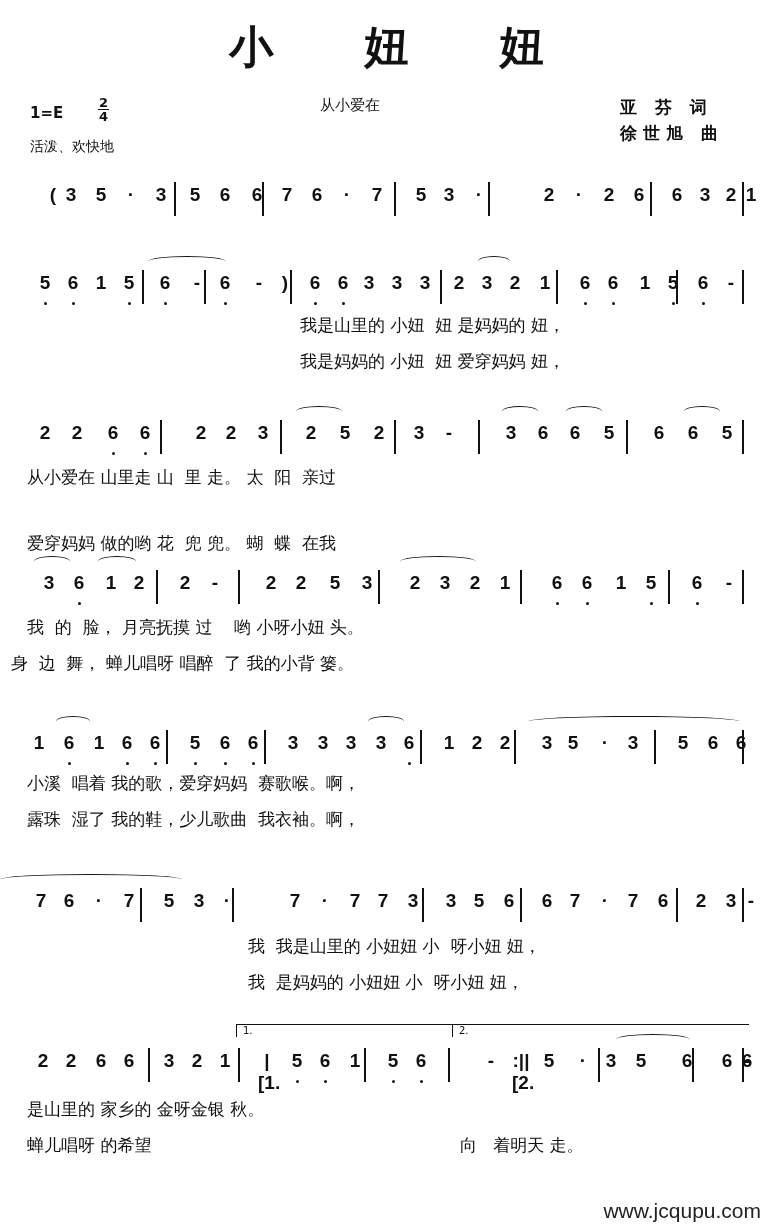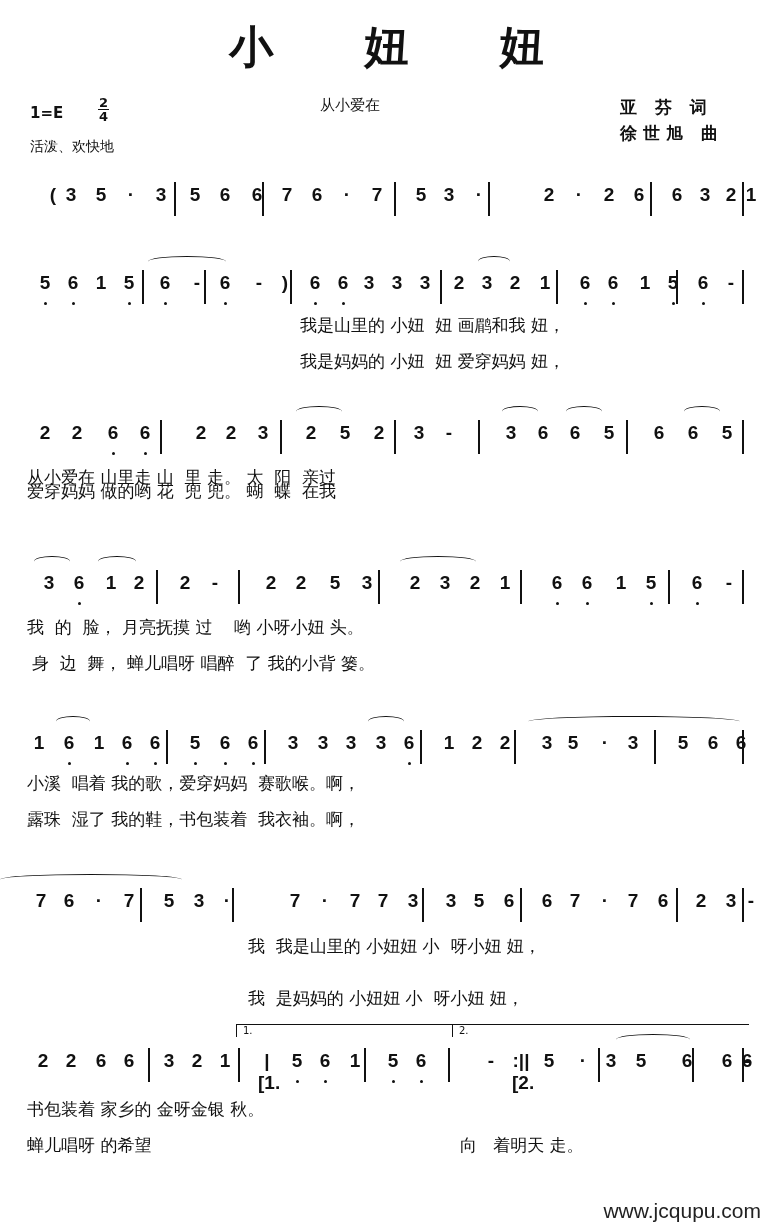--- a/index.html
+++ b/index.html
@@ -304,27 +304,27 @@
     <span class="bar" style="left: 448px;"></span>
     <span class="bar" style="left: 598px;"></span>
     <span class="bar" style="left: 692px;"></span>
     <span class="bar" style="left: 742px;"></span>
     <span class="slur" style="left: 616px; width: 74px; top: -14px;"></span>
     <span class="ul"></span>
     <span class="volta" style="left: 236px; width: 210px; top: -24px;">1.</span>
     <span class="volta" style="left: 452px; width: 290px; top: -24px;">2.</span>
   </div>
 
-<div class="lyr" style="left:300px;top:314px;">我是山里的 小妞  妞 画鹛和我 妞，</div>
+<div class="lyr" style="left:300px;top:314px;">我是山里的 小妞  妞 是妈妈的 妞，</div>
 <div class="lyr" style="left:300px;top:350px;">我是妈妈的 小妞  妞 爱穿妈妈 妞，</div>
 <div class="lyr" style="left:27px;top:466px;">从小爱在 山里走 山  里 走。 太  阳  亲过</div>
-<div class="lyr" style="left:27px;top:480px;">爱穿妈妈 做的哟 花  兜 兜。 蝴  蝶  在我</div>
+<div class="lyr" style="left:27px;top:532px;">爱穿妈妈 做的哟 花  兜 兜。 蝴  蝶  在我</div>
 <div class="lyr" style="left:27px;top:616px;">我  的  脸， 月亮抚摸 过    哟 小呀小妞 头。</div>
-<div class="lyr" style="left:32px;top:652px;">身  边  舞， 蝉儿唱呀 唱醉  了 我的小背 篓。</div>
+<div class="lyr" style="left:11px;top:652px;">身  边  舞， 蝉儿唱呀 唱醉  了 我的小背 篓。</div>
 <div class="lyr" style="left:27px;top:772px;">小溪  唱着 我的歌，爱穿妈妈  赛歌喉。啊，</div>
-<div class="lyr" style="left:27px;top:808px;">露珠  湿了 我的鞋，书包装着  我衣袖。啊，</div>
+<div class="lyr" style="left:27px;top:808px;">露珠  湿了 我的鞋，少儿歌曲  我衣袖。啊，</div>
 <div class="lyr" style="left:248px;top:935px;">我  我是山里的 小妞妞 小  呀小妞 妞，</div>
-<div class="lyr" style="left:248px;top:971px;margin-top:16px;">我  是妈妈的 小妞妞 小  呀小妞 妞，</div>
-<div class="lyr" style="left:27px;top:1098px;">书包装着 家乡的 金呀金银 秋。</div>
+<div class="lyr" style="left:248px;top:971px;">我  是妈妈的 小妞妞 小  呀小妞 妞，</div>
+<div class="lyr" style="left:27px;top:1098px;">是山里的 家乡的 金呀金银 秋。</div>
 <div class="lyr" style="left:27px;top:1134px;">蝉儿唱呀 的希望</div>
 <div class="lyr" style="left:460px;top:1134px;">向   着明天 走。</div>
 
 <div class="wm">www.jcqupu.com</div>
 
 </body></html>

